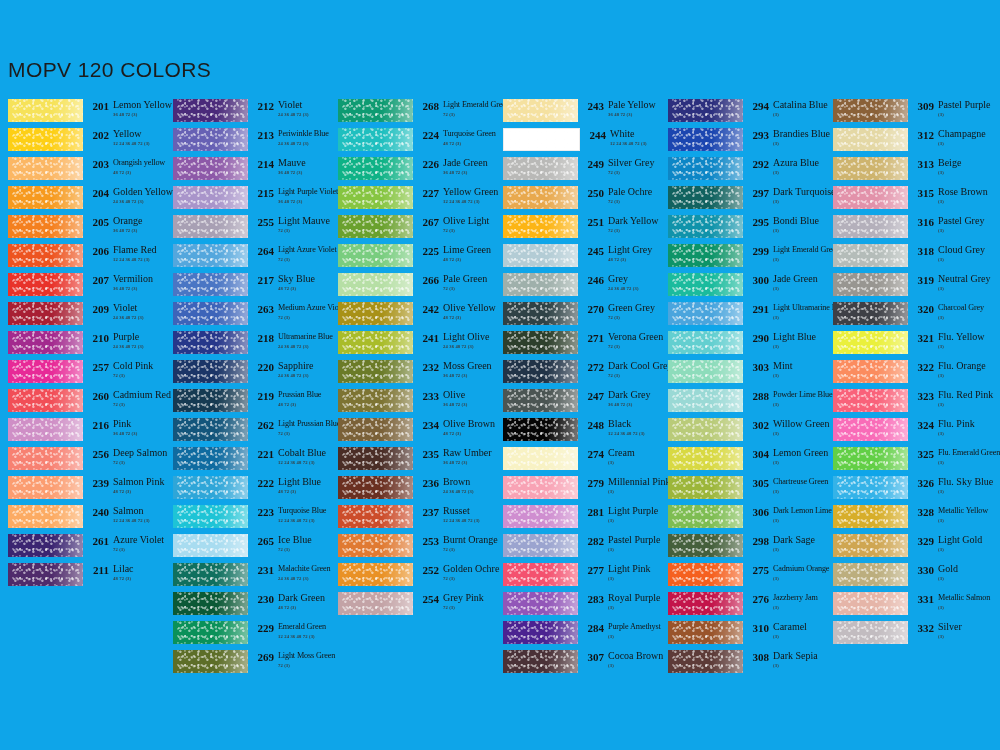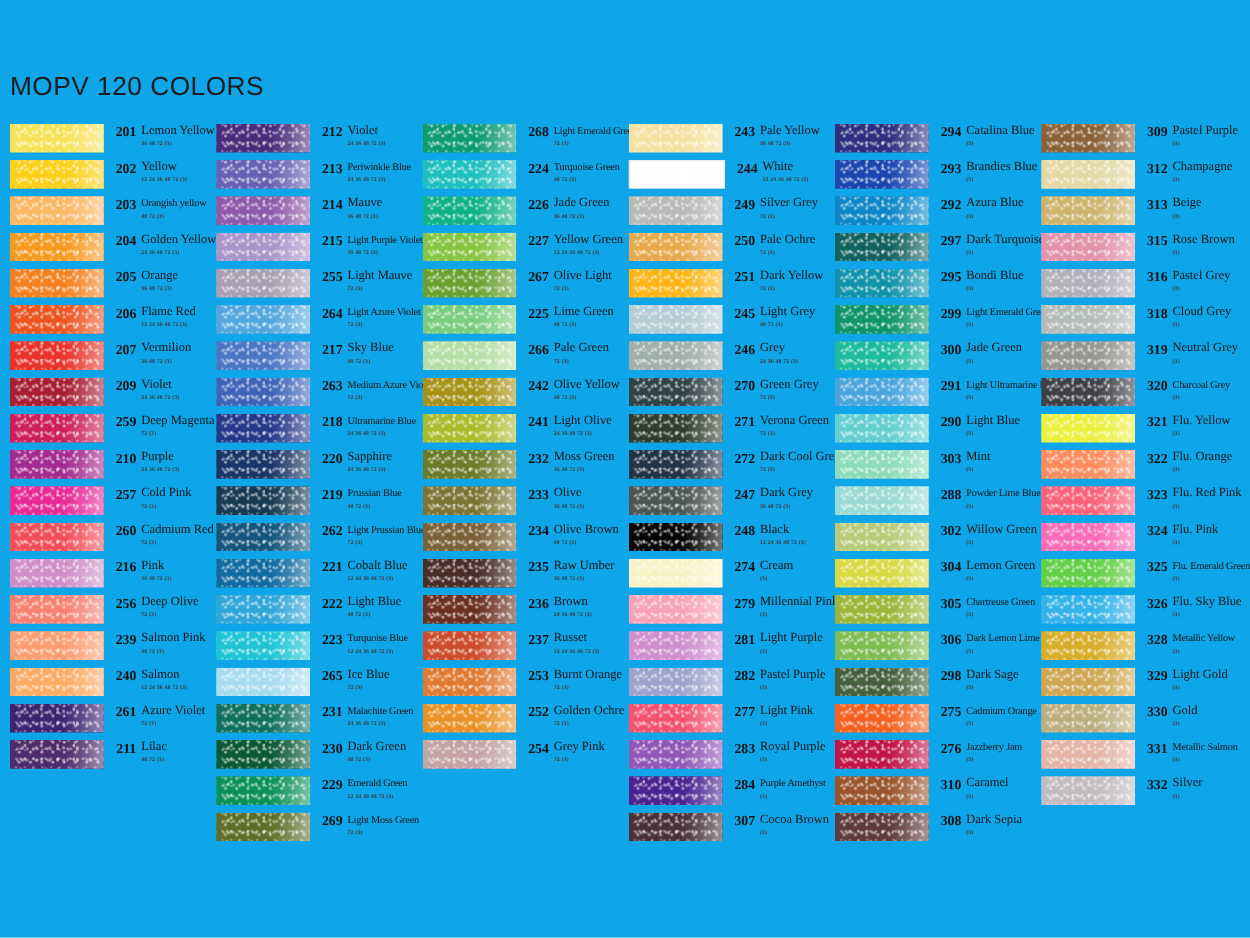--- a/index.html
+++ b/index.html
@@ -223,32 +223,20 @@
           </div>
           <div class="label-block">
             <div class="color-code">209</div>
             <div class="name-wrap">
               <div class="color-name">Violet</div>
               <div class="color-sets">24 36 48 72 (3)</div>
             </div>
           </div>
         </div>
         <div class="color-row">
-          <div class="swatch" style="background-color: rgb(204, 31, 92);">
-            <div class="grain"></div>
-          </div>
-          <div class="label-block">
-            <div class="color-code">259</div>
-            <div class="name-wrap">
-              <div class="color-name">Deep Magenta</div>
-              <div class="color-sets">72 (3)</div>
-            </div>
-          </div>
-        </div>
-        <div class="color-row">
           <div class="swatch" style="background-color: rgb(163, 42, 142);">
             <div class="grain"></div>
           </div>
           <div class="label-block">
             <div class="color-code">210</div>
             <div class="name-wrap">
               <div class="color-name">Purple</div>
               <div class="color-sets">24 36 48 72 (3)</div>
             </div>
           </div>
@@ -289,21 +277,21 @@
             </div>
           </div>
         </div>
         <div class="color-row">
           <div class="swatch" style="background-color: rgb(247, 129, 114);">
             <div class="grain"></div>
           </div>
           <div class="label-block">
             <div class="color-code">256</div>
             <div class="name-wrap">
-              <div class="color-name">Deep Olive</div>
+              <div class="color-name">Deep Salmon</div>
               <div class="color-sets">72 (3)</div>
             </div>
           </div>
         </div>
         <div class="color-row">
           <div class="swatch" style="background-color: rgb(251, 157, 113);">
             <div class="grain"></div>
           </div>
           <div class="label-block">
             <div class="color-code">239</div>

